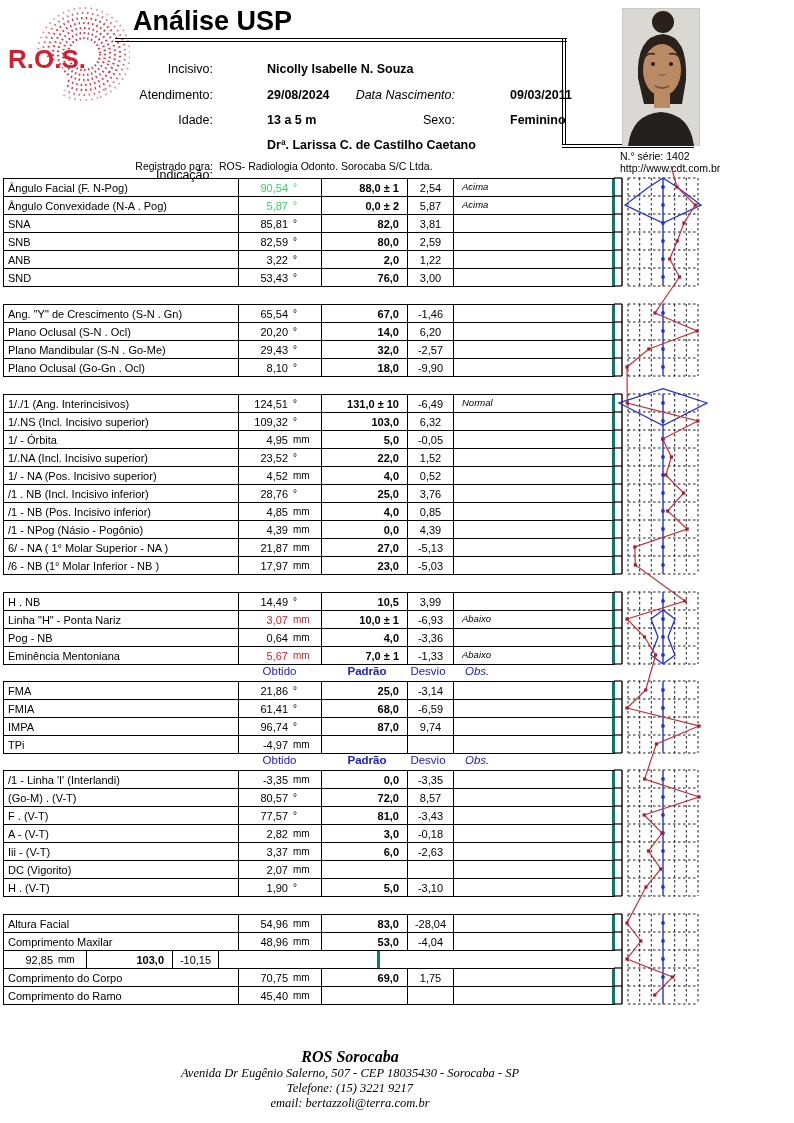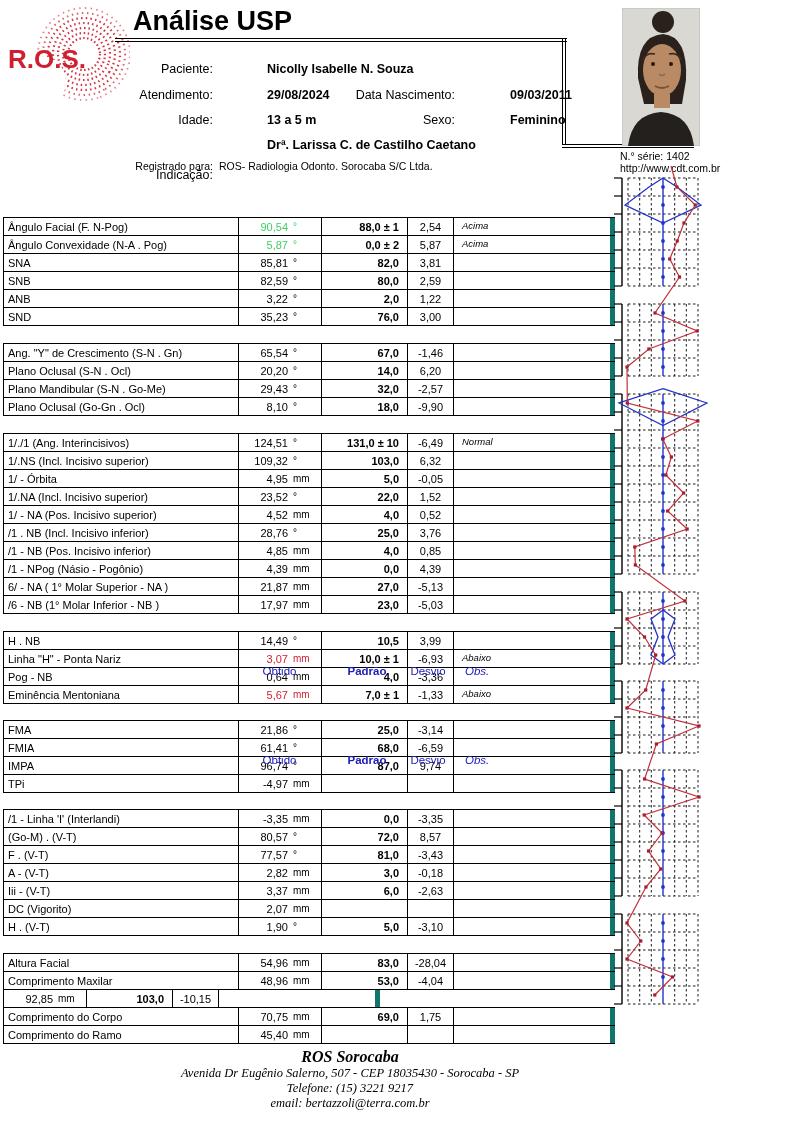--- a/index.html
+++ b/index.html
@@ -8,30 +8,30 @@
   .abs{position:absolute;}
   
   .title{left:133px;top:6px;font-size:27px;font-weight:bold;letter-spacing:0px;}
   .dline-h{height:2px;border-top:1.5px solid #000;border-bottom:1.5px solid #000;}
   .dline-v{width:2px;border-left:1.5px solid #000;border-right:1.5px solid #000;}
   .flabel{font-size:12.5px;text-align:right;}
   .fvalue{font-size:12.5px;font-weight:bold;padding-left:48px;}
   .small{font-size:10.5px;}
   .serial{font-size:10.5px;}
   
-  .sect{position:absolute;left:3px;width:612px;border-top:1px solid #000;box-sizing:border-box;margin-top:39px;}
+  .sect{position:absolute;left:3px;width:612px;border-top:1px solid #000;box-sizing:border-box;}
   .trow{display:flex;height:18px;border-bottom:1px solid #000;box-sizing:border-box;align-items:center;}
   .cell{height:100%;box-sizing:border-box;border-left:1px solid #000;display:flex;align-items:center;font-size:11px;}
   .c-label{width:235px;padding-left:4px;}
   .c-obt{width:83px;justify-content:flex-end;}
   .c-obt .val{flex:1;text-align:right;}
   .c-obt .unit{width:28px;padding-left:5px;font-size:10px;}
   .c-pad{width:86px;justify-content:flex-end;padding-right:8px;font-weight:bold;}
   .c-des{width:46px;justify-content:center;}
-  .c-obs{width:162px;border-right:5px solid #0f766e;font-style:italic;font-size:9.5px;padding-left:8px;align-items:flex-start;padding-top:2px;}
+  .c-obs{width:162px;border-right:3px solid #0f766e;font-style:italic;font-size:9.5px;padding-left:8px;align-items:flex-start;padding-top:2px;}
   .green{color:#3ecf66;}
   .redv{color:#cc2233;}
   .hdr-row{position:absolute;left:3px;width:612px;height:17px;}
   .hdr-row span{position:absolute;color:#2020bb;font-size:11.5px;top:1px;}
   .h-obt{left:235px;width:83px;text-align:center;}
   .h-pad{left:321px;width:86px;text-align:center;font-weight:bold;}
   .h-des{left:395px;width:60px;text-align:center;}
   .h-obs{left:462px;font-style:italic;font-size:10px;}
   
   .footer{left:0;top:1048px;width:700px;text-align:center;font-family:"Liberation Serif",serif;font-style:italic;}
@@ -55,26 +55,26 @@
     </g>
     <circle cx="34" cy="80" r="26" fill="#ffffff"></circle>
     <text x="2" y="66" font-family="Liberation Sans, sans-serif" font-size="26" font-weight="bold" fill="#cf2030">R.O.S.</text>
   </svg>
 
   <div class="abs title">Análise USP</div>
   <div class="abs dline-h" style="left:115px;top:38px;width:452px;"></div>
   <div class="abs dline-v" style="left:562px;top:38px;height:107px;"></div>
   <div class="abs dline-h" style="left:562px;top:144px;width:132px;"></div>
 
-  <div class="abs flabel" style="left:60px;top:62px;width:153px;">Paciente:</div>
+  <div class="abs flabel" style="left:60px;top:62px;width:153px;">Incisivo:</div>
   <div class="abs fvalue" style="left:219px;top:62px;">Nicolly Isabelle N. Souza</div>
 
   <div class="abs flabel" style="left:60px;top:88px;width:153px;">Atendimento:</div>
   <div class="abs fvalue" style="left:219px;top:88px;">29/08/2024</div>
-  <div class="abs flabel" style="left:320px;top:88px;width:135px;">Data Nascimento:</div>
+  <div class="abs flabel" style="left:320px;top:88px;width:135px;font-style:italic;">Data Nascimento:</div>
   <div class="abs fvalue" style="left:462px;top:88px;">09/03/2011</div>
 
   <div class="abs flabel" style="left:60px;top:113px;width:153px;">Idade:</div>
   <div class="abs fvalue" style="left:219px;top:113px;">13 a 5 m</div>
   <div class="abs flabel" style="left:320px;top:113px;width:135px;">Sexo:</div>
   <div class="abs fvalue" style="left:462px;top:113px;">Feminino</div>
 
   <div class="abs flabel" style="left:60px;top:138px;width:153px;margin-top:30px;">Indicação:</div>
   <div class="abs fvalue" style="left:219px;top:138px;">Drª. Larissa C. de Castilho Caetano</div>
 
@@ -147,21 +147,21 @@
             <span class="val">3,22</span>
             <span class="unit">°</span>
           </div>
           <div class="cell c-pad">2,0</div>
           <div class="cell c-des">1,22</div>
           <div class="cell c-obs"></div>
         </div>
         <div class="trow">
           <div class="cell c-label">SND</div>
           <div class="cell c-obt">
-            <span class="val">35,23</span>
+            <span class="val">53,43</span>
             <span class="unit">°</span>
           </div>
           <div class="cell c-pad">76,0</div>
           <div class="cell c-des">3,00</div>
           <div class="cell c-obs"></div>
         </div>
       </div>
       <div class="sect" style="top: 304px;">
         <div class="trow">
           <div class="cell c-label">Ang. "Y" de Crescimento  (S-N .  Gn)</div>

